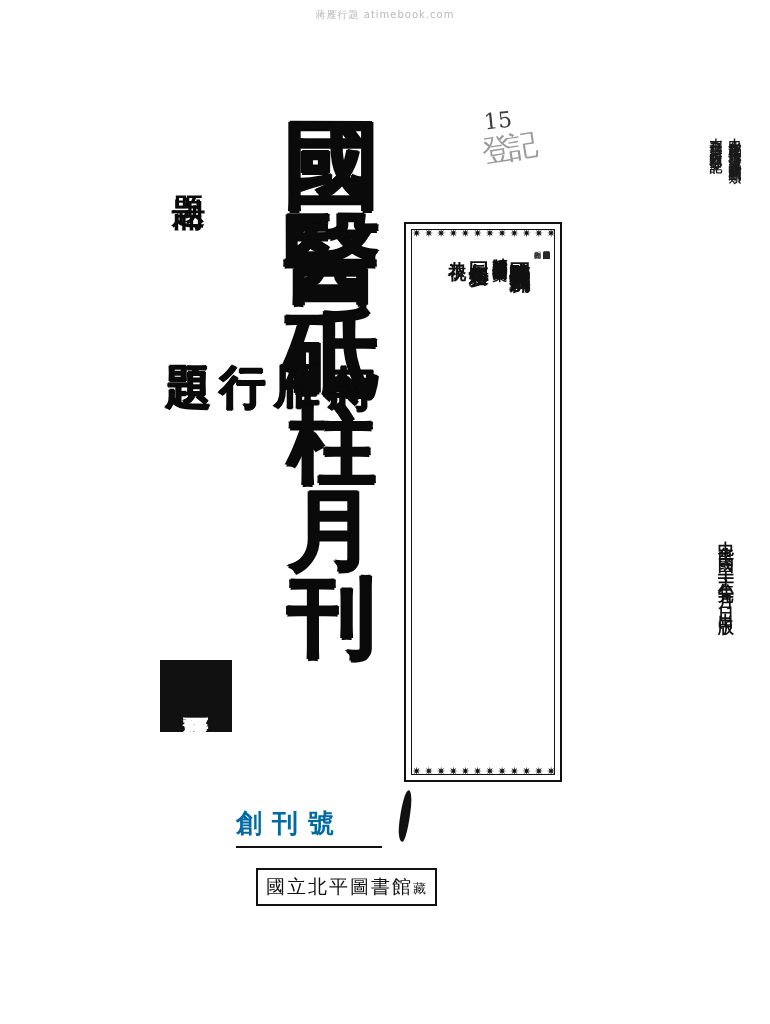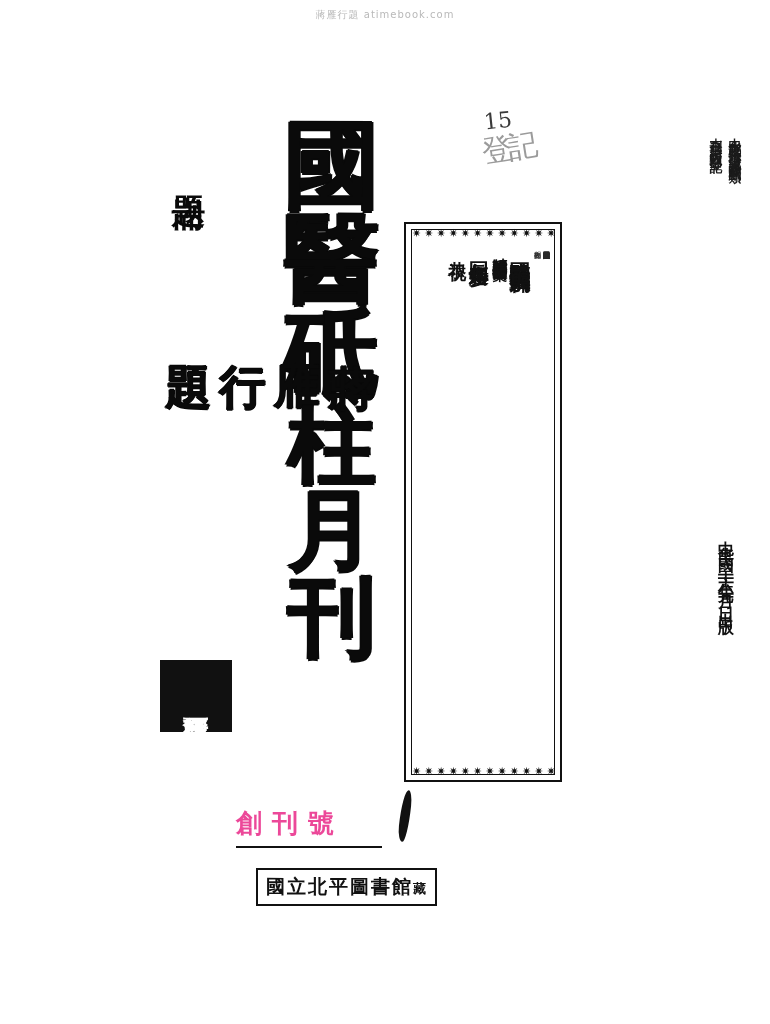--- a/index.html
+++ b/index.html
@@ -234,42 +234,42 @@
 
   
   #issue-label {
     position: absolute;
     top: 806px;
     left: 236px;
     font-family: "DejaVu Serif", serif;
     font-size: 26px;
     font-weight: 700;
     letter-spacing: 10px;
-    color: #ec4899;
+    color: #0369a1;
     direction: rtl;
   }
   #issue-rule {
     position: absolute;
     top: 846px;
     left: 236px;
     width: 146px;
     height: 2px;
     background: #111;
   }
 
   
   #library-stamp {
     position: absolute;
     top: 868px;
     left: 256px;
     border: 2px solid #111;
     padding: 4px 8px;
     font-family: "DejaVu Serif", serif;
     font-size: 19px;
-    font-weight: 700;
+    font-weight: 400;
     letter-spacing: 2px;
     color: #111;
     background: rgba(255,255,255,0.0);
     direction: rtl;
   }
   #library-stamp .tiny {
     font-size: 13px;
     letter-spacing: 1px;
   }
 

